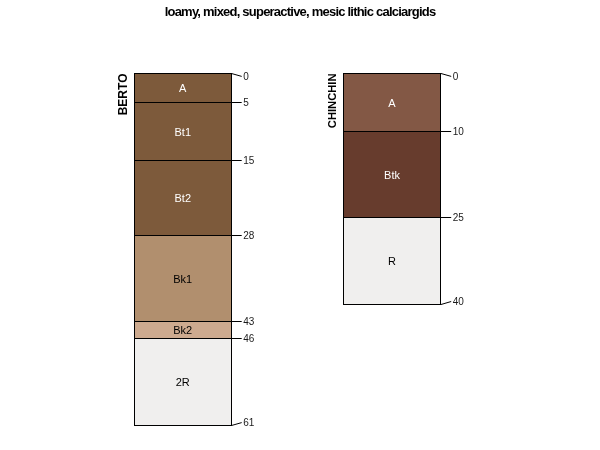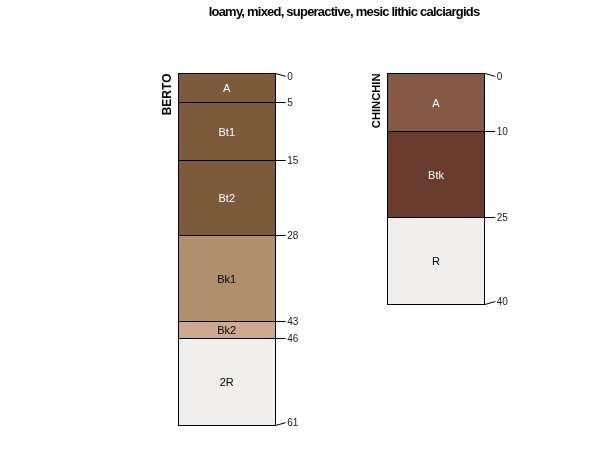--- a/index.html
+++ b/index.html
@@ -1,17 +1,17 @@
 <!DOCTYPE html>
 <html><head>
 <meta charset="utf-8">
 <style>
   html,body{margin:0;padding:0;background:#ffffff;}
   svg{display:block;}
-  .wrap{will-change:transform;width:552px;height:450px;margin-left:44px;}
+  .wrap{will-change:transform;width:552px;height:450px;}
   text{font-family:"Liberation Sans", sans-serif;}
 </style>
 </head>
 <body>
 <div class="wrap">
 <svg width="600" height="450" viewBox="0 0 600 450" xmlns="http://www.w3.org/2000/svg">
 
   <rect x="0" y="0" width="600" height="450" fill="#ffffff"></rect>
 
   <text x="300" y="16" text-anchor="middle" font-size="13" font-weight="bold" letter-spacing="-0.78" fill="#000000">loamy, mixed, superactive, mesic lithic calciargids</text>

